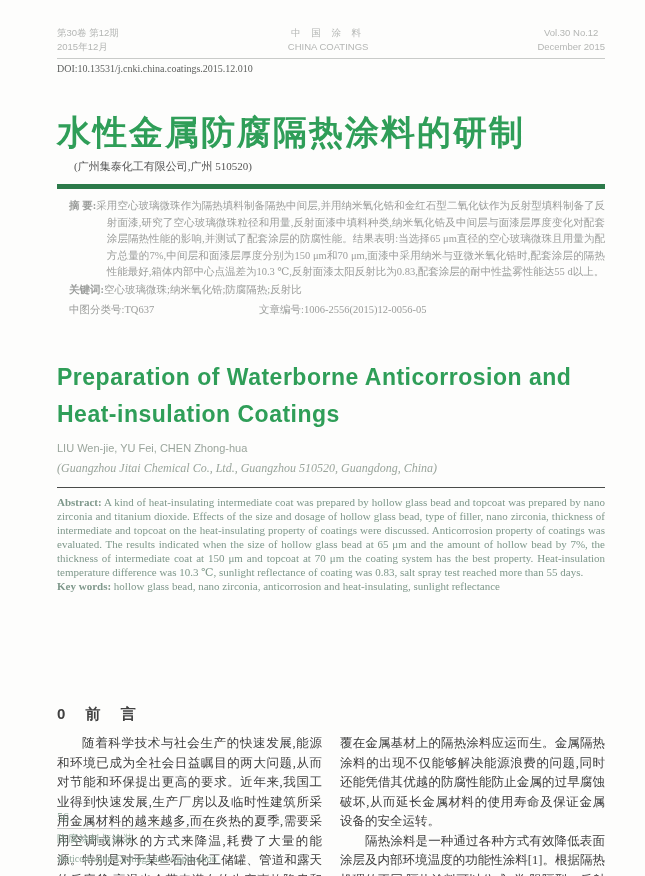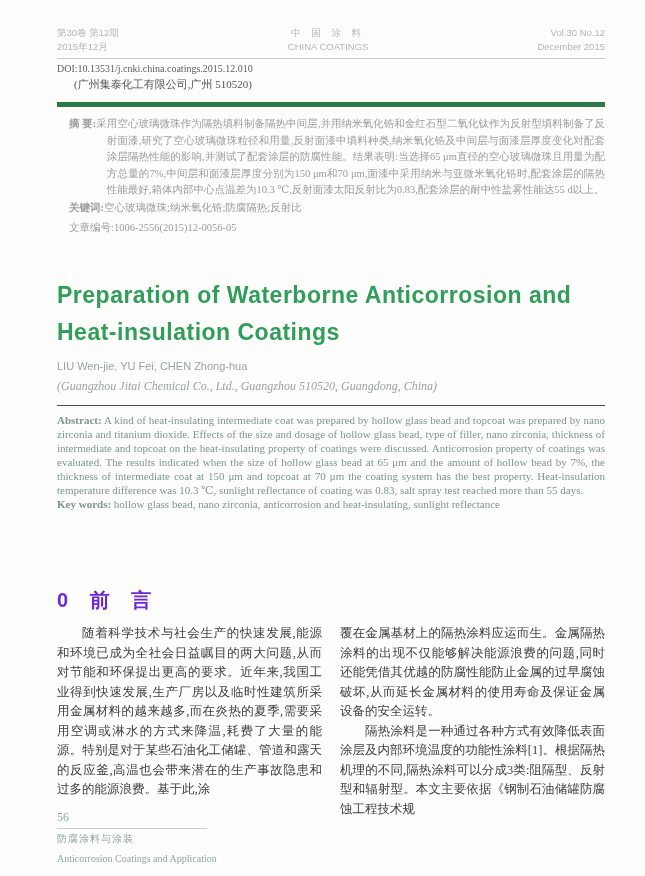--- a/index.html
+++ b/index.html
@@ -16,21 +16,21 @@
 
   
   .journal-header {
     display:flex; justify-content:space-between; align-items:flex-start;
     color:#b4b6b4; font-family:"Liberation Sans",sans-serif;
     font-size:9.5px; line-height:14px;
     border-bottom:1px solid #c9cbc9; padding-bottom:4px;
   }
   .jh-col { white-space:nowrap; }
   .jh-center { text-align:center; }
-  .jh-right { text-align:right; }
+  .jh-right { text-align:center; }
   .jh-cn { letter-spacing:4px; }
   .doi { margin-top:4px; color:#5d5f5d; font-size:10px; font-family:"Liberation Serif",serif; }
 
   
   .title-cn {
     margin-top:36px; color:#2f9e58;
     font-family:"Liberation Sans",sans-serif; font-weight:bold;
     font-size:34px; letter-spacing:2px;
   }
   .authors-row { margin-top:20px; display:flex; align-items:center; font-size:11.5px; color:#555; }
@@ -66,23 +66,23 @@
   .authors-en { margin-top:9px; font-family:"Liberation Sans",sans-serif; font-size:11px; color:#9aa59c; }
   .affiliation-en { margin-top:7px; font-style:italic; font-size:12px; color:#9aa59c; }
   .abstract-rule { margin-top:11px; border-top:1px solid #4a4c4a; }
   .abstract-en {
     margin-top:7px; color:#7f988b; font-size:11px; line-height:14px; text-align:justify;
   }
   .lbl { font-weight:bold; }
 
   
   .section-heading {
-    margin-top:76px; color:#6d28d9;
+    margin-top:112px; color:#404040;
     font-family:"Liberation Sans",sans-serif; font-weight:bold;
-    font-size:20px; letter-spacing:8px;
+    font-size:15px; letter-spacing:8px;
   }
   .columns { display:flex; margin-top:10px; gap:18px; }
   .col { width:265px; color:#3d3d3d; font-size:12.5px; line-height:19.5px; text-align:justify; }
   .col p { margin:0; text-indent:2em; }
   .col p + p { margin-top:0; }
 
   
   .footer {
     position:absolute; left:57px; bottom:12px;
     font-size:10px; color:#8fa89a; font-family:"Liberation Serif",serif;
@@ -107,35 +107,37 @@
         <div class="jh-cn">中 国 涂 料</div>
         <div>CHINA COATINGS</div>
       </div>
       <div class="jh-col jh-right">
         <div>Vol.30 No.12</div>
         <div>December 2015</div>
       </div>
     </div>
     <div class="doi">DOI:10.13531/j.cnki.china.coatings.2015.12.010</div>
 
+    <h1 class="title-cn" style="margin-bottom:0;">水性金属防腐隔热涂料的研制</h1>
 
     <div class="affiliation-cn">(广州集泰化工有限公司,广州  510520)</div>
 
     <div class="green-bar"></div>
 
     <div class="abstract-cn">
       <div class="hang">
         <span class="lbl">摘  要:</span><span>采用空心玻璃微珠作为隔热填料制备隔热中间层,并用纳米氧化锆和金红石型二氧化钛作为反射型填料制备了反射面漆,研究了空心玻璃微珠粒径和用量,反射面漆中填料种类,纳米氧化锆及中间层与面漆层厚度变化对配套涂层隔热性能的影响,并测试了配套涂层的防腐性能。结果表明:当选择65 μm直径的空心玻璃微珠且用量为配方总量的7%,中间层和面漆层厚度分别为150 μm和70 μm,面漆中采用纳米与亚微米氧化锆时,配套涂层的隔热性能最好,箱体内部中心点温差为10.3 ℃,反射面漆太阳反射比为0.83,配套涂层的耐中性盐雾性能达55 d以上。</span>
       </div>
       <div class="keywords-cn">
         <span class="lbl">关键词:</span><span>空心玻璃微珠;纳米氧化锆;防腐隔热;反射比</span>
       </div>
     </div>
 
     <div class="classification">
+      <span class="clc">中图分类号:TQ637</span>
       <span>文章编号:1006-2556(2015)12-0056-05</span>
     </div>
 
     <h2 class="title-en" style="margin-bottom:0;">Preparation of Waterborne Anticorrosion and Heat-insulation Coatings</h2>
     <div class="authors-en">LIU Wen-jie, YU Fei, CHEN Zhong-hua</div>
     <div class="affiliation-en">(Guangzhou Jitai Chemical Co., Ltd., Guangzhou 510520, Guangdong, China)</div>
 
     <div class="abstract-rule"></div>
 
     <div class="abstract-en">

